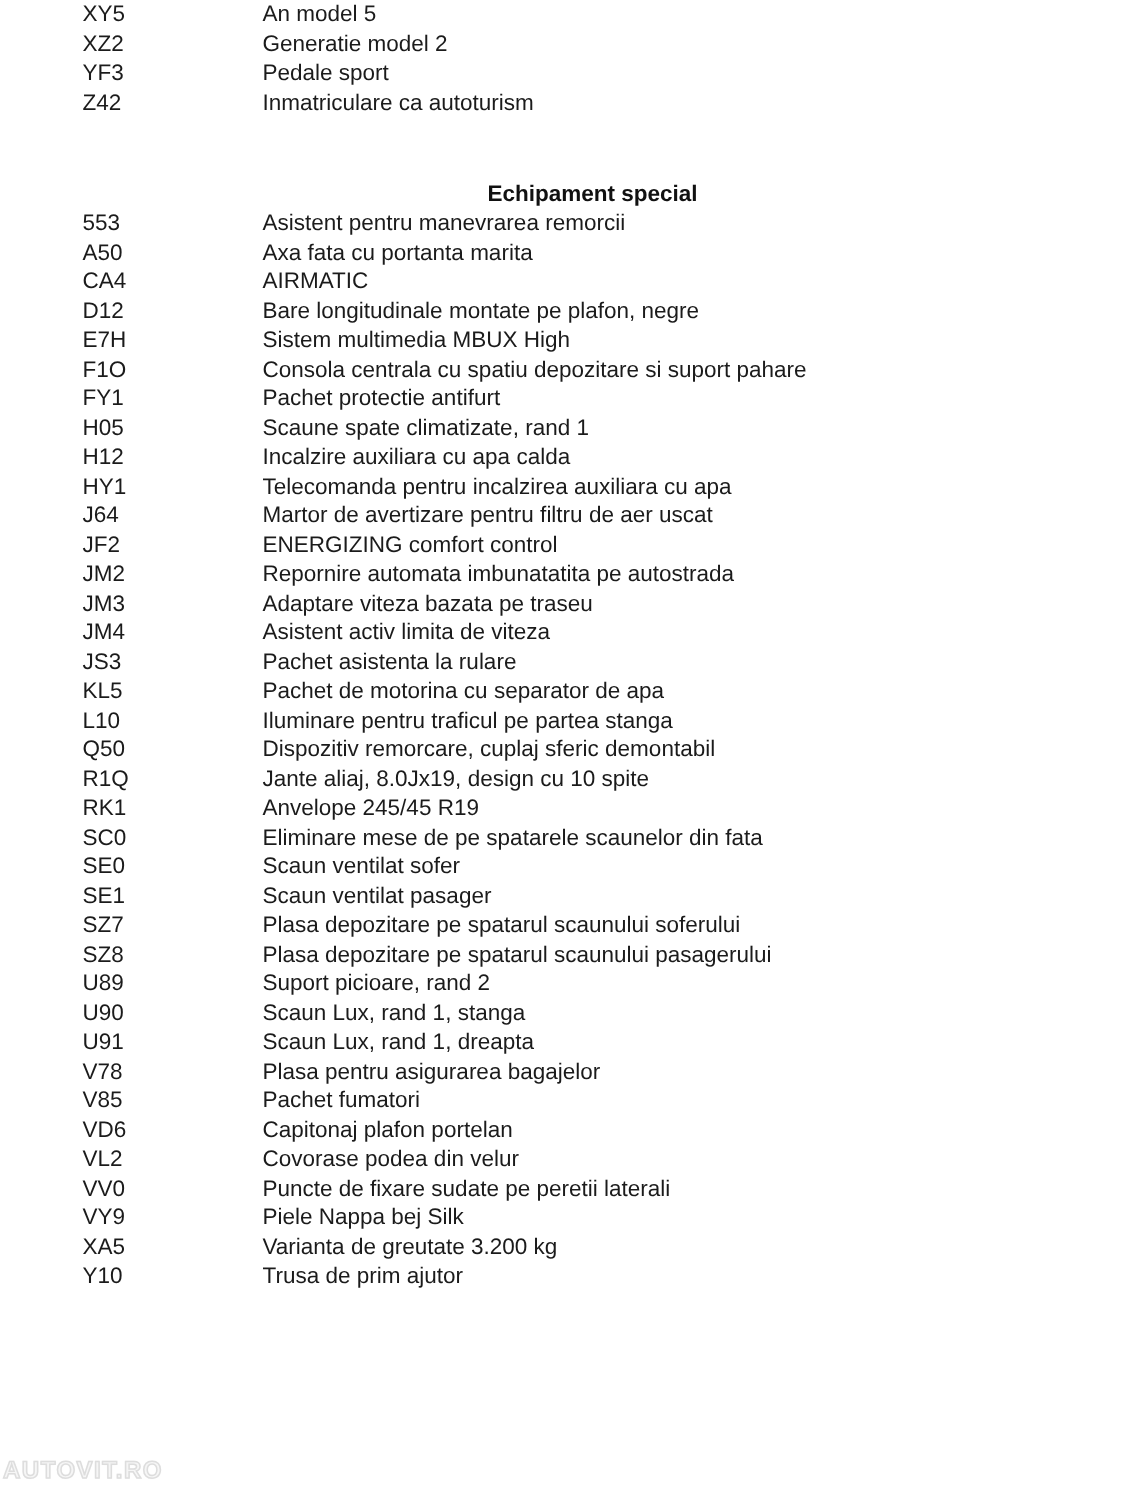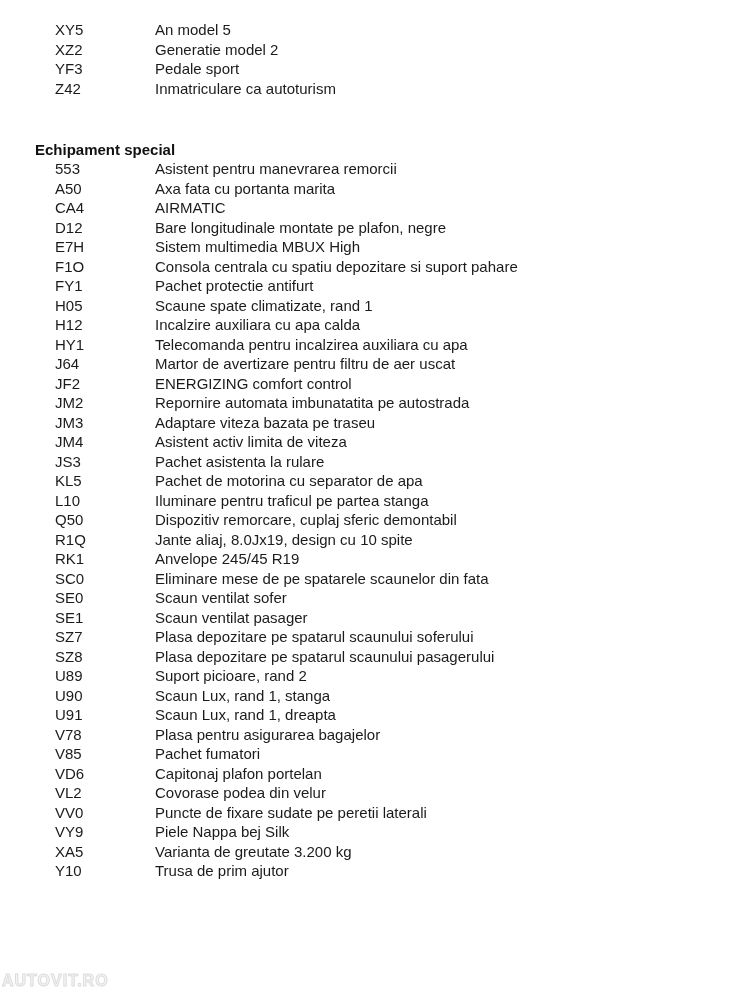--- a/index.html
+++ b/index.html
@@ -11,43 +11,44 @@
     position: relative;
     width: 755px;
     height: 999px;
     background: #ffffff;
     overflow: hidden;
     font-family: "Liberation Sans", sans-serif;
     font-size: 15px;
     color: #1b1b1b;
   }
   .content {
-    padding-top: 20px;
   }
   .row {
     display: flex;
     height: 19.5px;
     line-height: 19.5px;
     white-space: nowrap;
   }
   .code-cell {
     margin-left: 55px;
     width: 100px;
     flex: 0 0 100px;
   }
   .desc-cell {
     flex: 1;
+    margin-left: 20px;
   }
   .section-heading {
     margin-left: 35px;
     margin-top: 41.5px;
     height: 19.5px;
     line-height: 19.5px;
     font-weight: bold;
     color: #111111;
+    text-align: center;
   }
   .watermark {
     position: absolute;
     left: 2px;
     top: 972px;
     font-size: 16px;
     font-weight: bold;
     letter-spacing: 1px;
     color: rgba(255,255,255,0.65);
     -webkit-text-stroke: 1px #dddddd;

